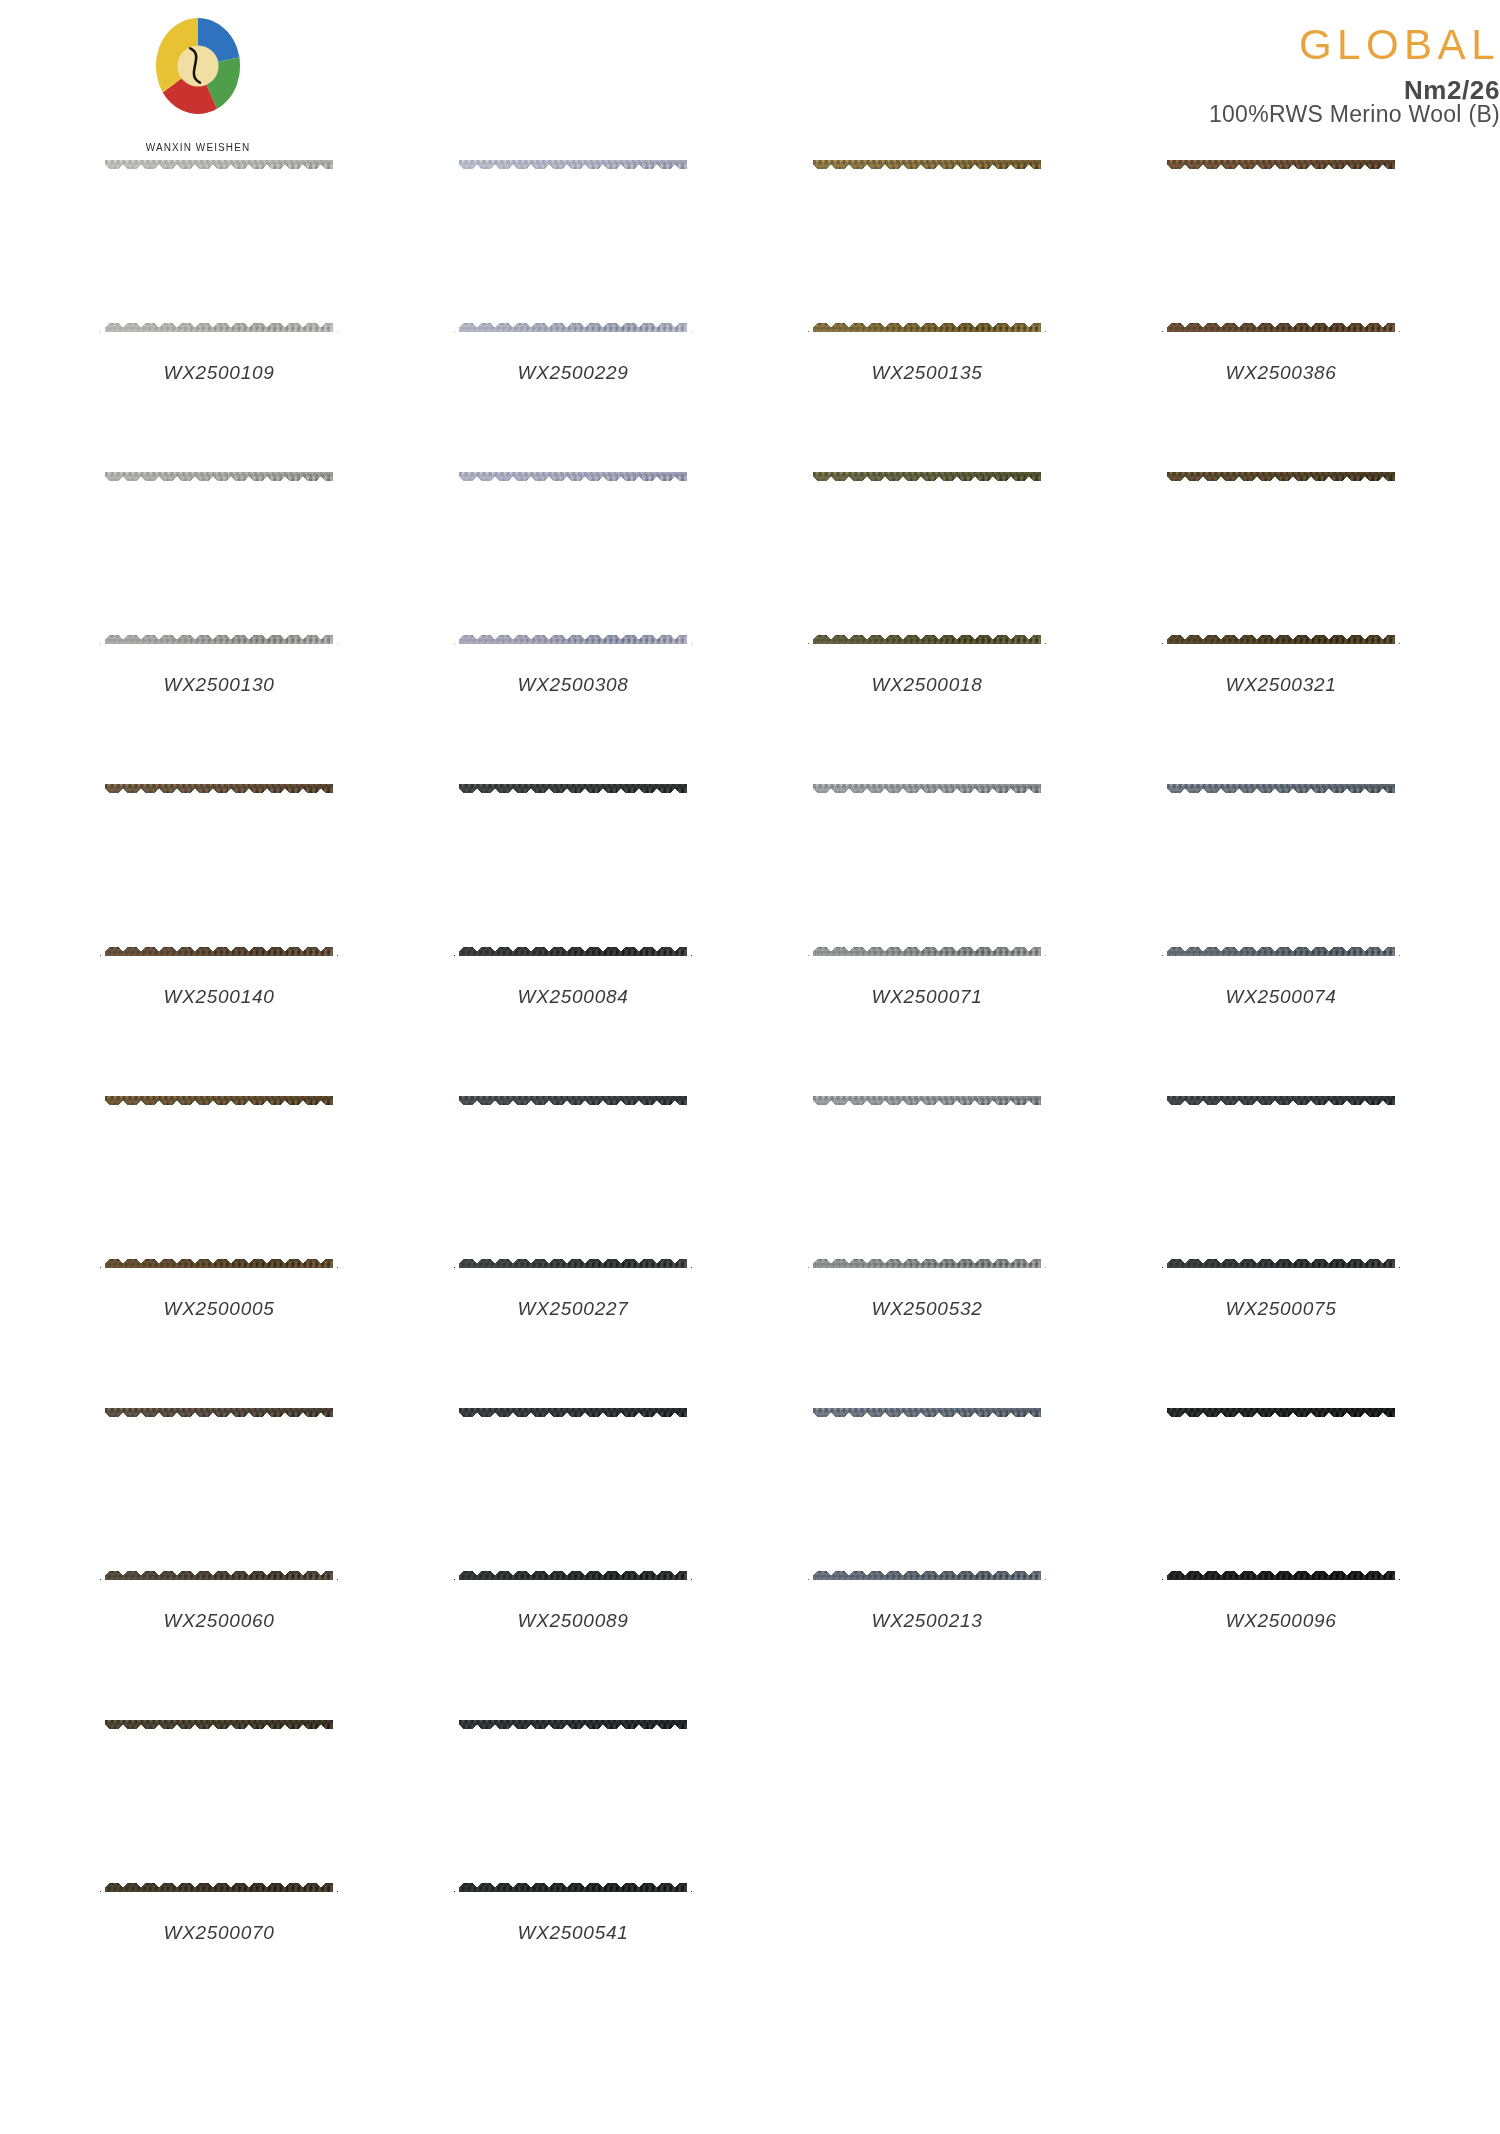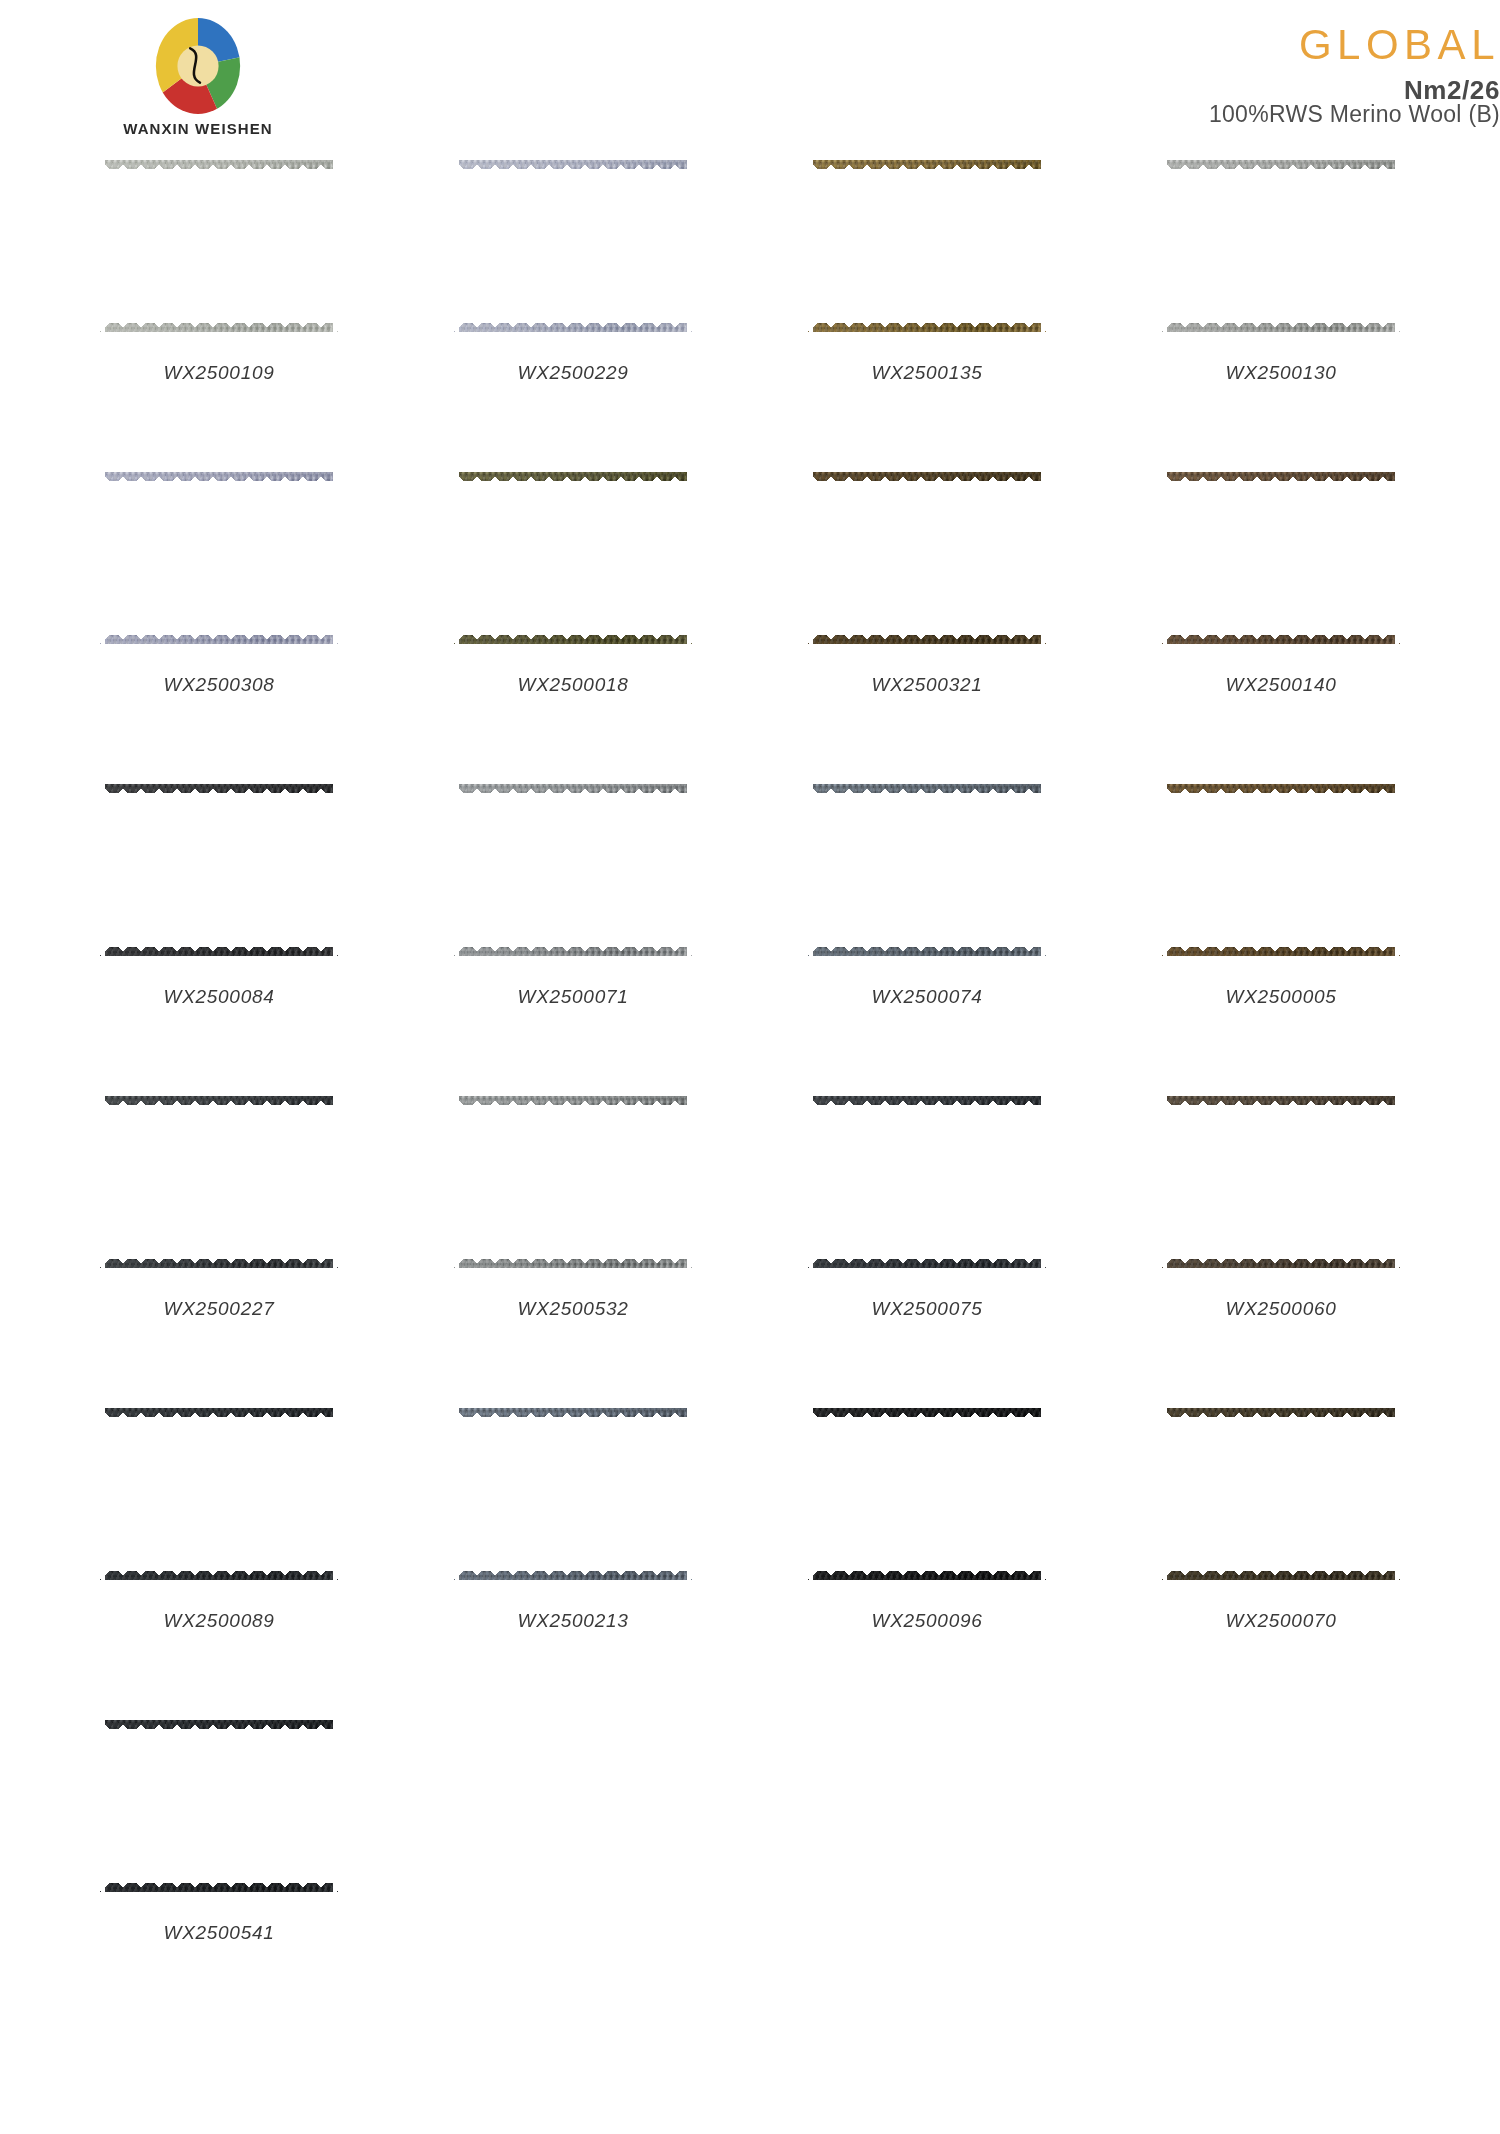--- a/index.html
+++ b/index.html
@@ -32,24 +32,24 @@
     flex-direction: column;
     align-items: center;
   }
   .brand-mark {
     width: 98px;
     height: 104px;
     position: relative;
   }
   .brand-mark svg { display:block; width:100%; height:100%; }
   .brand-name {
-    margin-top: 2px;
-    font-size: 15px;
+    margin-top: 24px;
+    font-size: 10px;
     letter-spacing: 1.1px;
-    font-weight: 700;
+    font-weight: 400;
     color: #2b2b2b;
     white-space: nowrap;
     font-family: "Liberation Sans", sans-serif;
   }
 
   .header-titles {
     position: absolute;
     left: 0;
     right: 0;
     top: 24px;
@@ -262,20 +262,30 @@
           <div class="swatch-body" style="background: linear-gradient(118deg, rgb(139, 116, 64) 0%, rgb(122, 100, 52) 42%, rgb(99, 80, 31) 78%, rgb(122, 100, 52) 100%);"></div>
         </div>
         <div class="swatch-side-l"></div>
         <div class="swatch-side-r"></div>
       </div>
       <div class="swatch-code">WX2500135</div>
     </div>
     <div class="swatch-cell">
       <div class="swatch-wrap">
         <div class="swatch">
+          <div class="swatch-body" style="background: linear-gradient(118deg, rgb(110, 79, 49) 0%, rgb(94, 66, 40) 42%, rgb(74, 51, 29) 78%, rgb(94, 66, 40) 100%);"></div>
+        </div>
+        <div class="swatch-side-l"></div>
+        <div class="swatch-side-r"></div>
+      </div>
+      <div class="swatch-code">WX2500386</div>
+    </div>
+    <div class="swatch-cell">
+      <div class="swatch-wrap">
+        <div class="swatch">
           <div class="swatch-body" style="background: linear-gradient(118deg, rgb(181, 183, 180) 0%, rgb(165, 167, 164) 42%, rgb(142, 145, 141) 78%, rgb(165, 167, 164) 100%);"></div>
         </div>
         <div class="swatch-side-l"></div>
         <div class="swatch-side-r"></div>
       </div>
       <div class="swatch-code">WX2500130</div>
     </div>
     <div class="swatch-cell">
       <div class="swatch-wrap">
         <div class="swatch">

